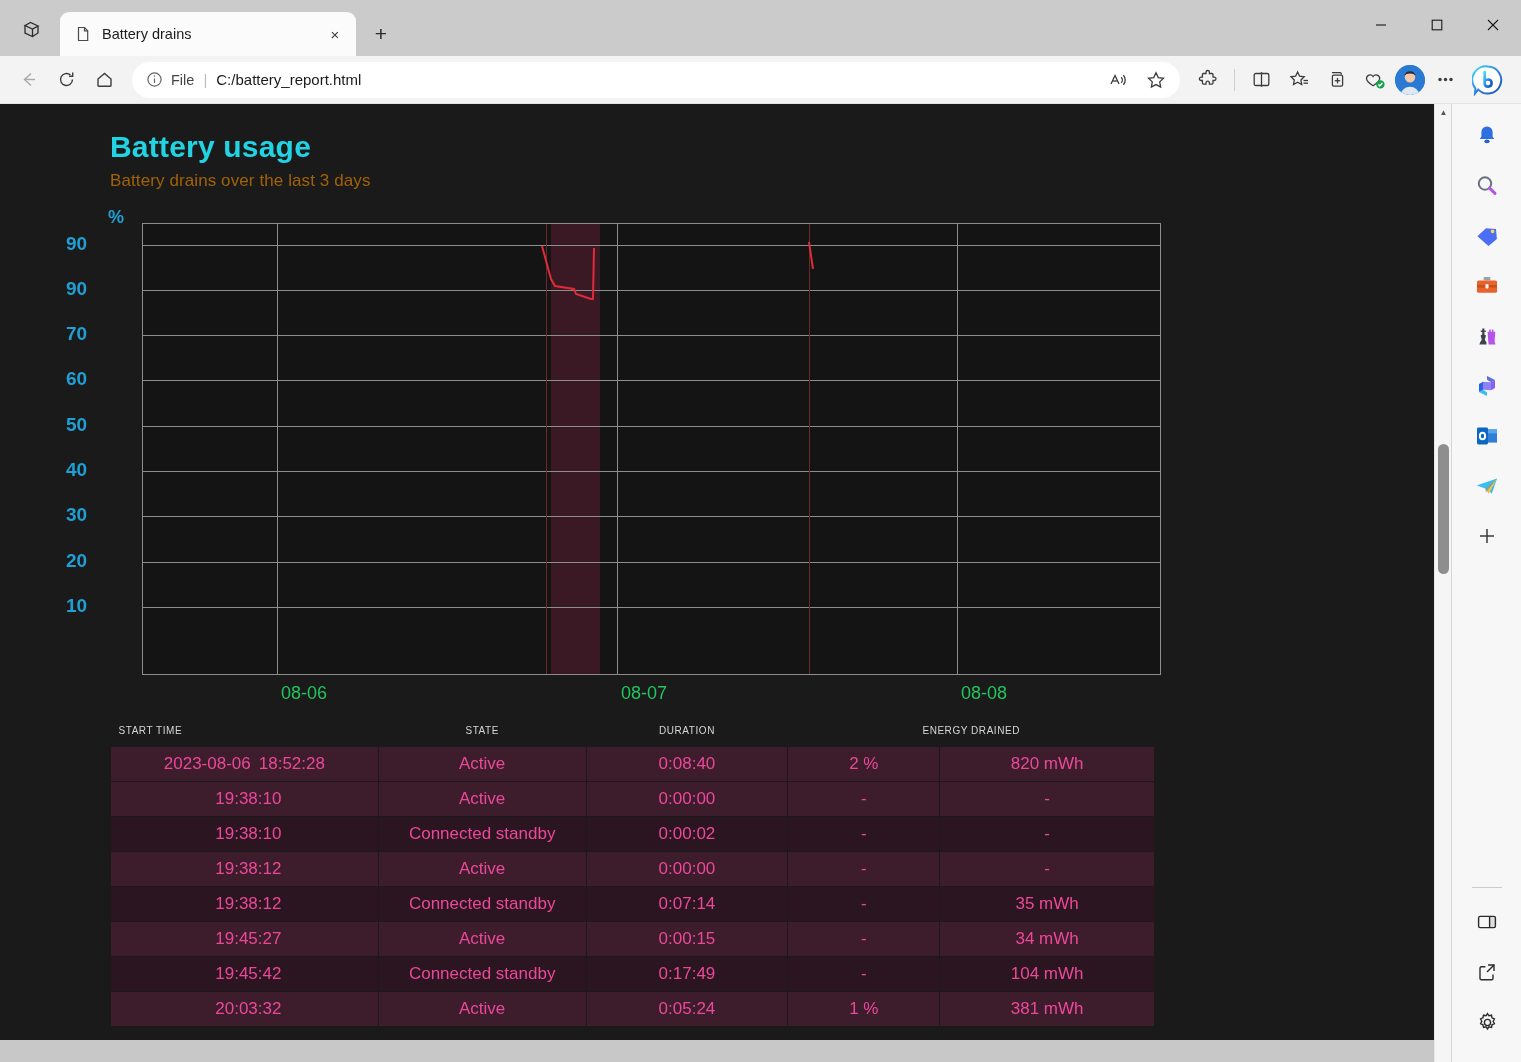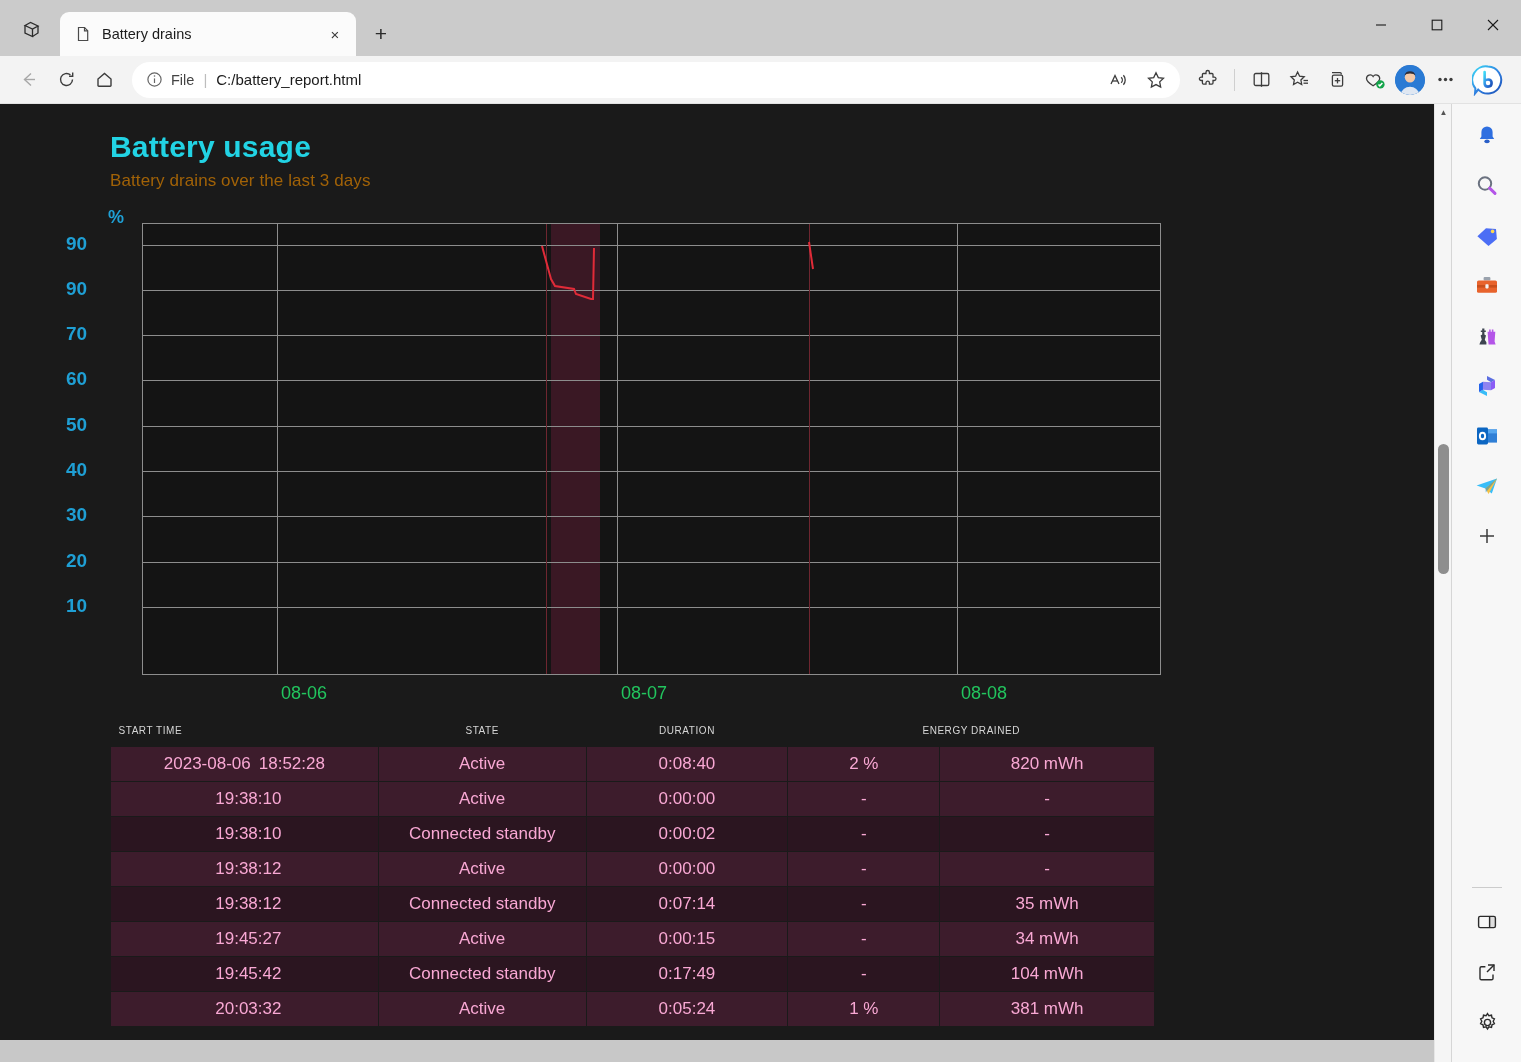--- a/index.html
+++ b/index.html
@@ -141,21 +141,21 @@
   .spark { position: absolute; left: 0; top: 0; }
 
   
   .tbl { width: 1045px; margin-top: 18px; border-collapse: collapse; }
   .tbl th {
     font-size: 10px; font-weight: 400; color: #d6d6d6;
     letter-spacing: .55px; padding: 4px 10px 10px; text-align: center;
   }
   .tbl th.left { text-align: left; padding-left: 8px; }
   .tbl td {
-    font-size: 17px; color: #f9a8d4; padding: 7px 10px;
+    font-size: 17px; color: #ec4899; padding: 7px 10px;
     text-align: center; border: 1px solid #1a1a1a;
   }
   .tbl tr.odd td { background: #3d1c2c; }
   .tbl tr.even td { background: #2b1520; }
   .c-time { width: 268px; text-align: right; padding-right: 18px; }
   .c-state { width: 208px; }
   .c-dur { width: 202px; }
   .c-pct { width: 152px; }
   .c-energy { width: 215px; }
   .c-time .date { margin-right: 8px; }

